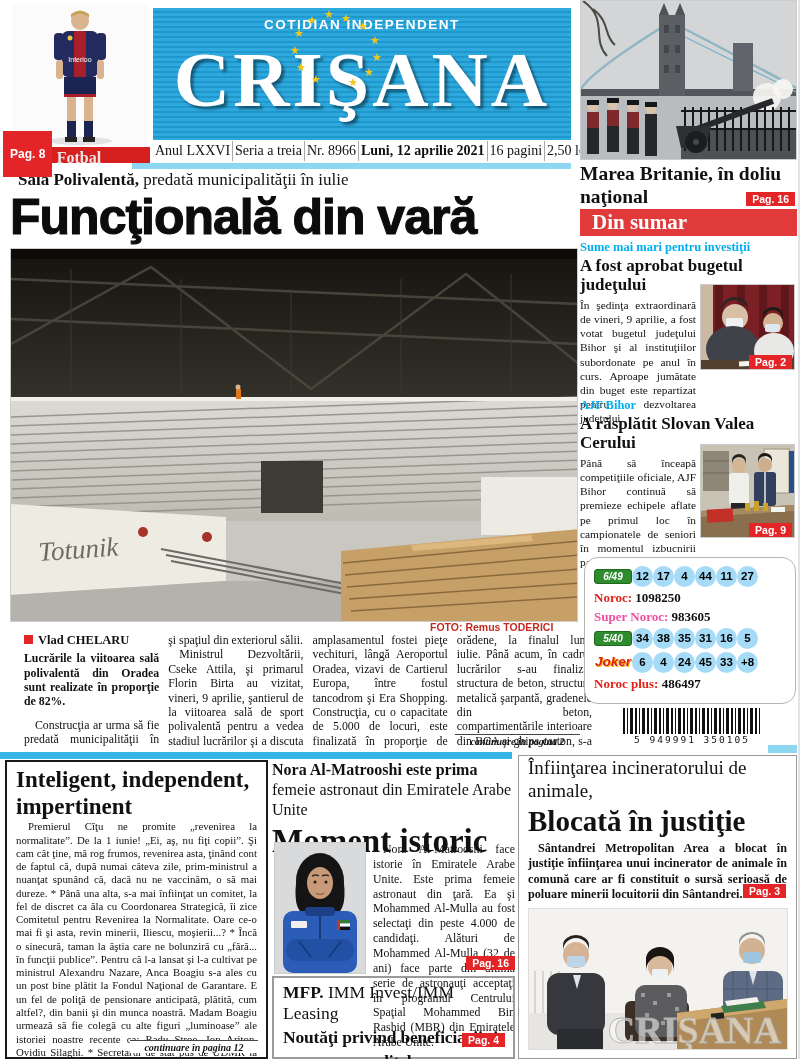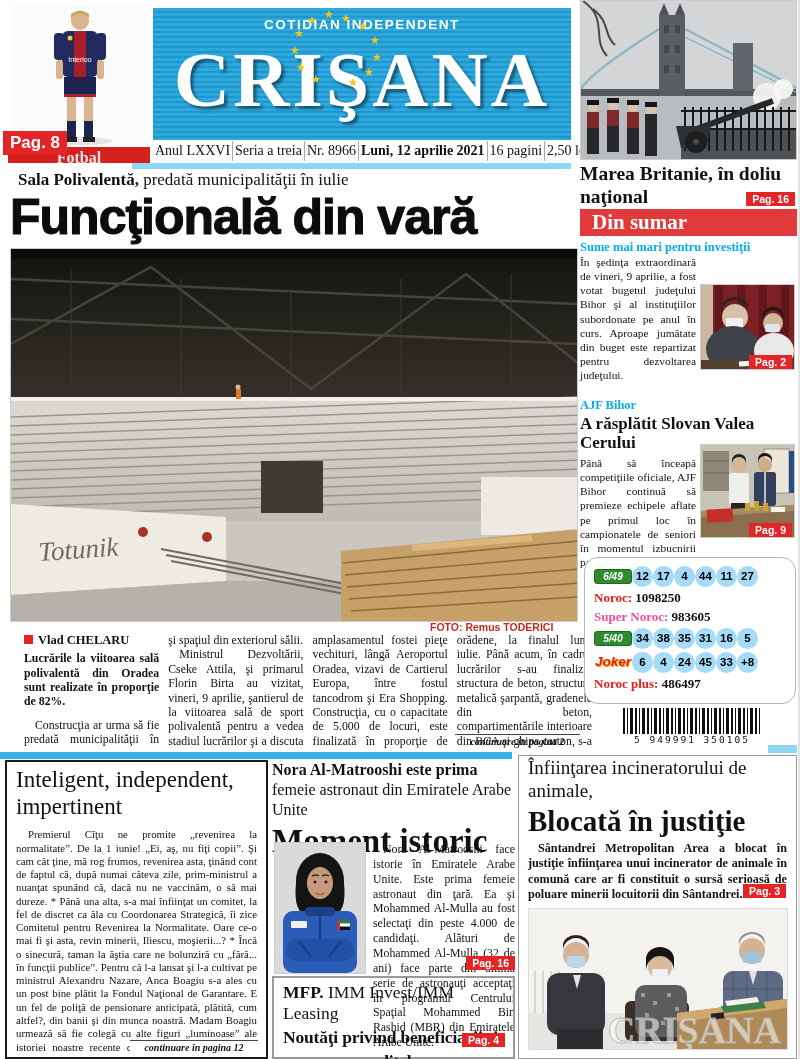--- a/index.html
+++ b/index.html
@@ -3,21 +3,21 @@
 <meta charset="utf-8">
 <style>
   *{margin:0;padding:0;box-sizing:border-box}
   html,body{background:#fff}
   .page{position:relative;width:800px;height:1059px;background:#fff;overflow:hidden;
         font-family:"Liberation Serif","DejaVu Serif",serif;color:#111;border-right:2px solid #e3e3e3}
   .abs{position:absolute}
   
   .player-photo{left:12px;top:4px;width:136px;height:142px;background:#fbfbfc}
   .pag8{left:3px;top:131px;background:#e42528;color:#fff;font-family:"Liberation Sans",sans-serif;
-        font-weight:bold;font-size:17px;padding:2px 7px;z-index:5}
+        font-weight:bold;font-size:12px;padding:16px 7px;z-index:5}
   .fotbal{left:8px;top:147px;width:142px;height:16px;background:#d6201f;color:#e5e5e5;text-align:center;
           font-weight:bold;font-size:16px;line-height:21px;z-index:4}
   .masthead{left:153px;top:8px;width:418px;height:132px;overflow:hidden;
      background:repeating-linear-gradient(180deg,#2ea9de 0 3px,#1f96cc 3px 5px);}
   .tagline{position:absolute;left:0;top:9px;width:100%;text-align:center;color:#fff;
      font-family:"Liberation Sans",sans-serif;font-weight:bold;font-size:13.5px;letter-spacing:1.5px}
   .mast-title{position:absolute;left:0;top:22px;width:100%;text-align:center;color:#fff;
      font-weight:bold;font-size:78px;line-height:100px;letter-spacing:3px;
      text-shadow:3px 3px 3px rgba(0,0,0,.45)}
   .stars{position:absolute;left:88px;top:0;z-index:3}
@@ -74,21 +74,21 @@
   .nline .lab.pink{color:#ee4fa0}
   
   .barcode{left:592px;top:708px;width:200px;text-align:center}
   .bars{width:138px;height:26px;margin:0 auto;
     background:repeating-linear-gradient(90deg,#111 0 2px,#fff 2px 4px,#111 4px 5px,#fff 5px 7px,#111 7px 10px,#fff 10px 12px)}
   .bdigits{font-family:"DejaVu Sans Mono",monospace;font-size:9.5px;letter-spacing:2px}
   
   .cyan-rule{left:0;top:752px;width:512px;height:7px;background:#35b5e5}
   .cyan-rule2{left:768px;top:745px;width:29px;height:8px;background:#8ed7f2}
   .edit-box{left:5px;top:760px;width:263px;height:299px;border:2px solid #1a1a1a;padding:4px 9px;overflow:hidden}
-  .edit-box h2{font-weight:normal;font-size:23px;line-height:1.18;margin-bottom:8px}
+  .edit-box h2{font-weight:bold;font-size:23px;line-height:1.18;margin-bottom:0}
   .edit-box .ebody{font-size:10.8px;line-height:1.23;text-align:justify;text-indent:12px}
   .edit-cont{position:absolute;right:8px;bottom:4px;background:#fff;width:128px}
   .mid-col{left:272px;top:760px;width:243px;height:299px}
   .ast-kicker{font-size:16px;line-height:1.25}
   .ast-kicker b{font-weight:bold}
   .ast-head{font-weight:bold;font-size:33px;line-height:1.05;margin:4px 0 6px}
   .ast-photo{position:absolute;left:2px;top:82px;width:92px;height:132px;border:1px solid #ccc}
   .ast-body{position:absolute;left:101px;top:82px;width:142px;font-size:11.8px;line-height:1.26;text-align:justify;text-indent:10px}
   .ast-badge{position:absolute;right:0;top:196px}
   .mfp-box{position:absolute;left:0;top:216px;width:243px;height:83px;border:2px solid #9a9a9a;padding:4px 9px}
@@ -336,20 +336,21 @@
     </div>
 
     <div class="uk-head">
       <span>Marea Britanie, în doliu naţional</span>
       <span class="badge uk-badge">Pag. 16</span>
     </div>
     <div class="abs dinsumar">Din sumar</div>
 
     <div class="story" style="top:240px">
       <div class="kicker">Sume mai mari pentru investiţii</div>
+      <h3>A fost aprobat bugetul judeţului</h3>
       <div class="sbody">În şedinţa extraordinară de vineri, 9 aprilie, a fost votat bugetul judeţului Bihor şi al instituţiilor subordonate pe anul în curs. Aproape jumătate din buget este repartizat pentru dezvoltarea judeţului.</div>
       <div class="sphoto" style="top:44px">
         <svg width="93" height="84" viewBox="0 0 93 84">
           <rect width="93" height="84" fill="#7c2026"></rect>
           <rect x="14" width="8" height="84" fill="#5f171b"></rect>
             <rect x="36" width="8" height="84" fill="#5f171b"></rect>
           <rect x="58" width="8" height="84" fill="#5f171b"></rect>
             <rect x="80" width="8" height="84" fill="#5f171b"></rect>
           <rect x="0" width="12" height="84" fill="#cbb9a2"></rect>
           <circle cx="34" cy="32" r="13" fill="#d8bfa6"></circle>

